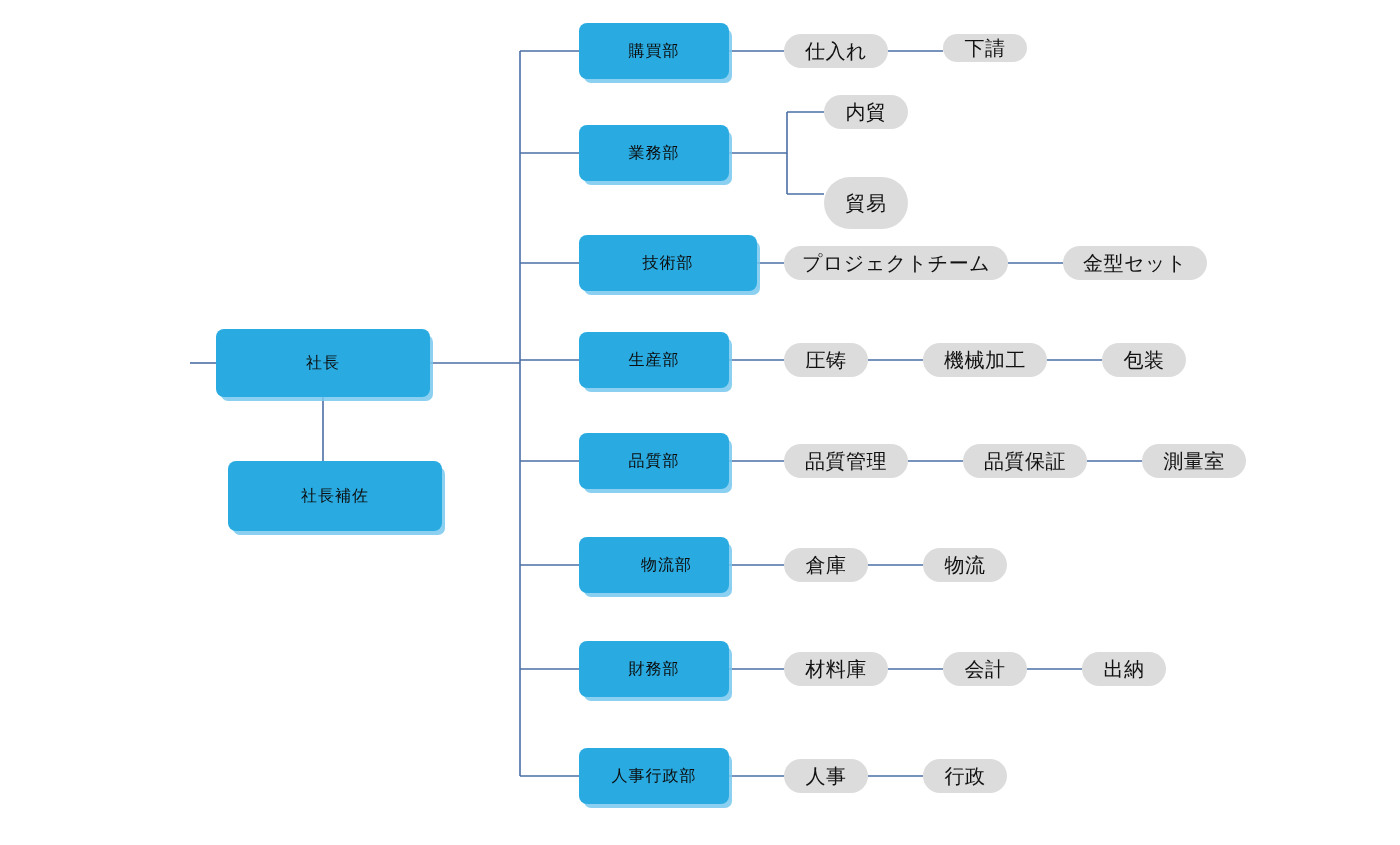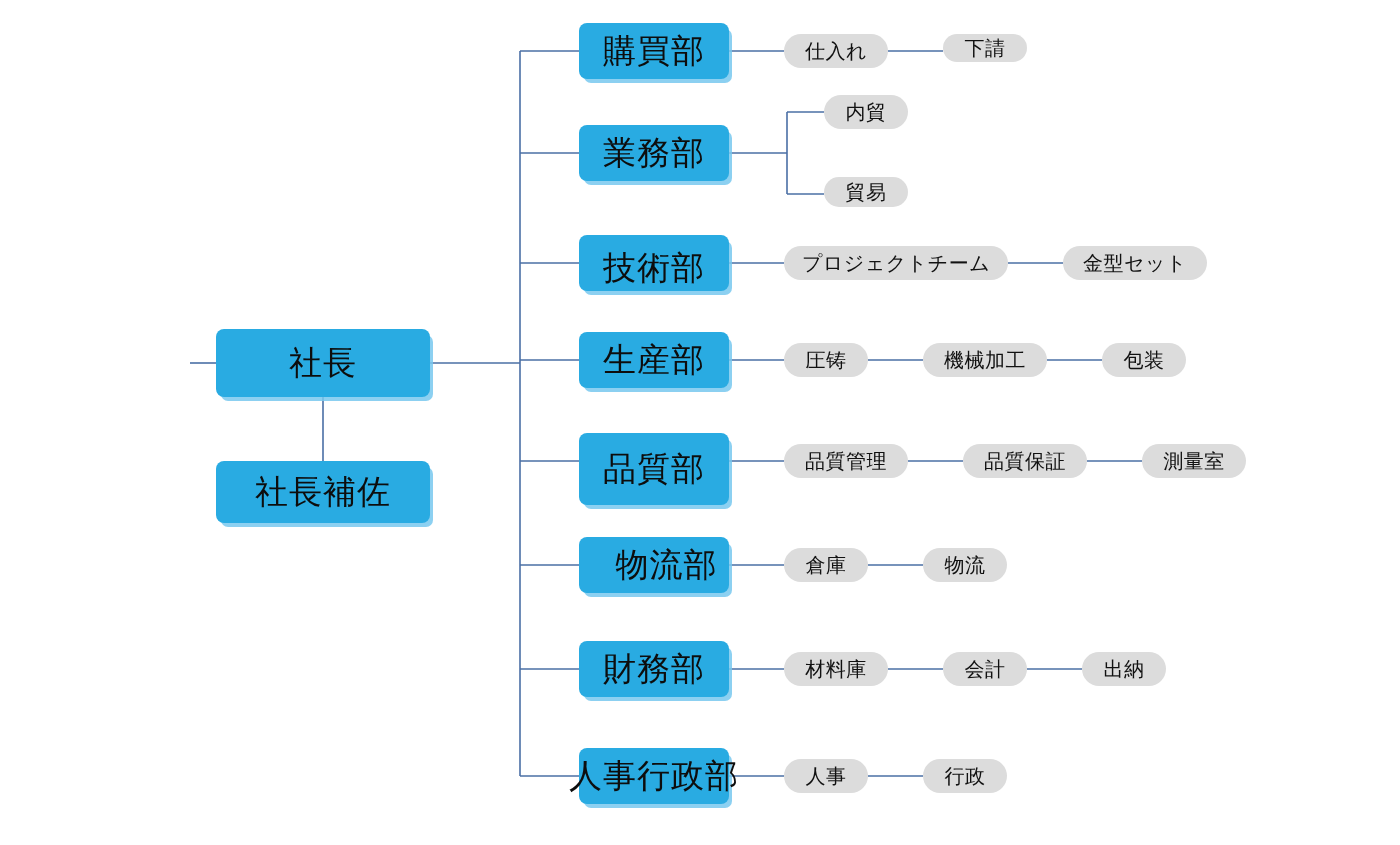--- a/index.html
+++ b/index.html
@@ -40,21 +40,21 @@
     justify-content: center;
     text-align: center;
     white-space: nowrap;
     color: #0d0d0d;
   }
 
   
   .node.blue {
     background: #29ABE2;
     border-radius: 8px;
-    font-size: 33px;
+    font-size: 16px;
     letter-spacing: 1px;
     box-shadow: 4px 5px 0 -1px rgba(120, 200, 238, 0.85);
   }
 
   
   .node.grey {
     background: #DCDCDC;
     border-radius: 999px;
     font-size: 20px;
     letter-spacing: 0.5px;
@@ -103,65 +103,65 @@
         <path d="M 729 776 L 784 776"></path>
         <path d="M 868 776 L 923 776"></path>
       </g>
   </svg>
 
 
   <div class="node blue" style="left:216px; top:329px; width:214px; height:68px;">
     <span>社長</span>
   </div>
 
-  <div class="node blue" style="left:216px; top:461px; width:214px; height:62px;">
+  <div class="node blue" style="left:228px; top:461px; width:214px; height:70px;">
     <span>社長補佐</span>
   </div>
 
   <div id="dept-layer">
       <div class="node blue" style="left: 579px; top: 23px; width: 150px; height: 56px;">
         <span>購買部</span>
       </div>
       <div class="node grey" style="left: 784px; top: 34px; width: 104px; height: 34px;">
         <span>仕入れ</span>
       </div>
       <div class="node grey" style="left: 943px; top: 34px; width: 84px; height: 28px;">
         <span>下請</span>
       </div>
       <div class="node blue" style="left: 579px; top: 125px; width: 150px; height: 56px;">
         <span>業務部</span>
       </div>
       <div class="node grey" style="left: 824px; top: 95px; width: 84px; height: 34px;">
         <span>内貿</span>
       </div>
-      <div class="node grey" style="left: 824px; top: 177px; width: 84px; height: 30px;">
+      <div class="node grey" style="left: 824px; top: 177px; width: 84px; height: 52px;">
         <span>貿易</span>
       </div>
-      <div class="node blue" style="left: 579px; top: 235px; width: 150px; height: 56px; align-items: flex-end;">
+      <div class="node blue" style="left: 579px; top: 235px; width: 178px; height: 56px;">
         <span>技術部</span>
       </div>
       <div class="node grey" style="left: 784px; top: 246px; width: 224px; height: 34px;">
         <span>プロジェクトチーム</span>
       </div>
       <div class="node grey" style="left: 1063px; top: 246px; width: 144px; height: 34px;">
         <span>金型セット</span>
       </div>
       <div class="node blue" style="left: 579px; top: 332px; width: 150px; height: 56px;">
         <span>生産部</span>
       </div>
       <div class="node grey" style="left: 784px; top: 343px; width: 84px; height: 34px;">
         <span>圧铸</span>
       </div>
       <div class="node grey" style="left: 923px; top: 343px; width: 124px; height: 34px;">
         <span>機械加工</span>
       </div>
       <div class="node grey" style="left: 1102px; top: 343px; width: 84px; height: 34px;">
         <span>包装</span>
       </div>
-      <div class="node blue" style="left: 579px; top: 433px; width: 150px; height: 72px;">
+      <div class="node blue" style="left: 579px; top: 433px; width: 150px; height: 56px;">
         <span>品質部</span>
       </div>
       <div class="node grey" style="left: 784px; top: 444px; width: 124px; height: 34px;">
         <span>品質管理</span>
       </div>
       <div class="node grey" style="left: 963px; top: 444px; width: 124px; height: 34px;">
         <span>品質保証</span>
       </div>
       <div class="node grey" style="left: 1142px; top: 444px; width: 104px; height: 34px;">
         <span>測量室</span>

